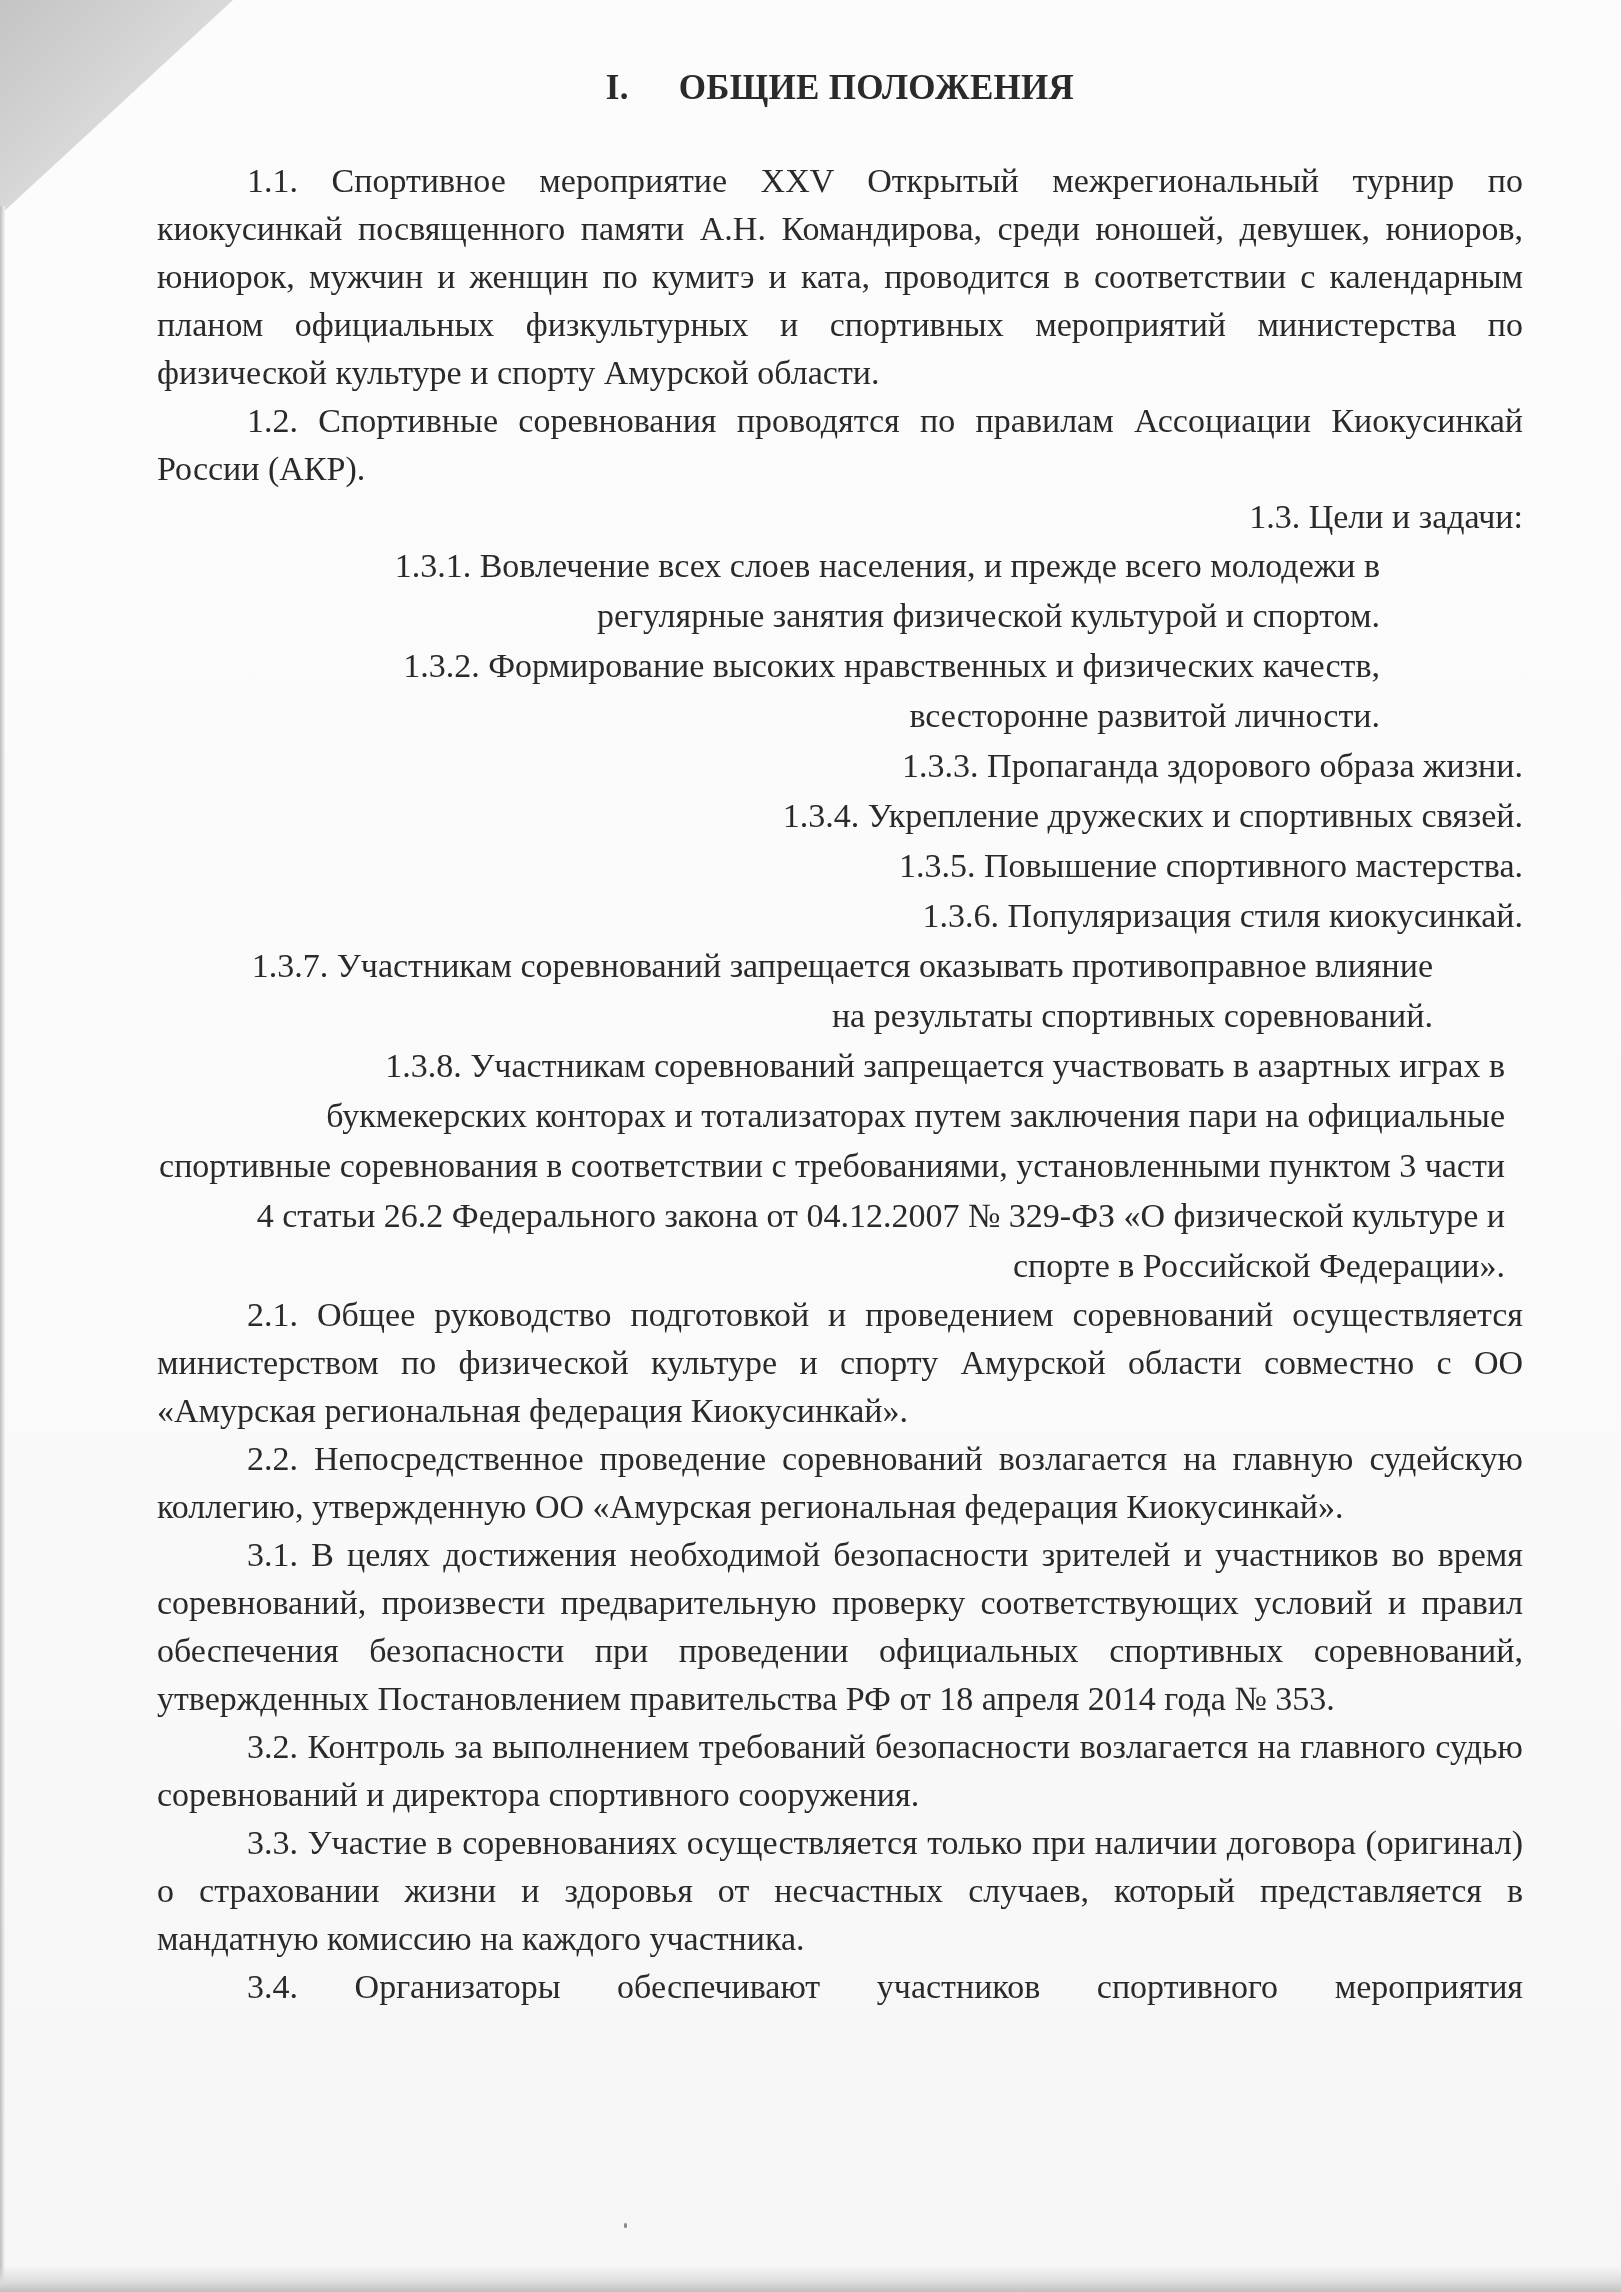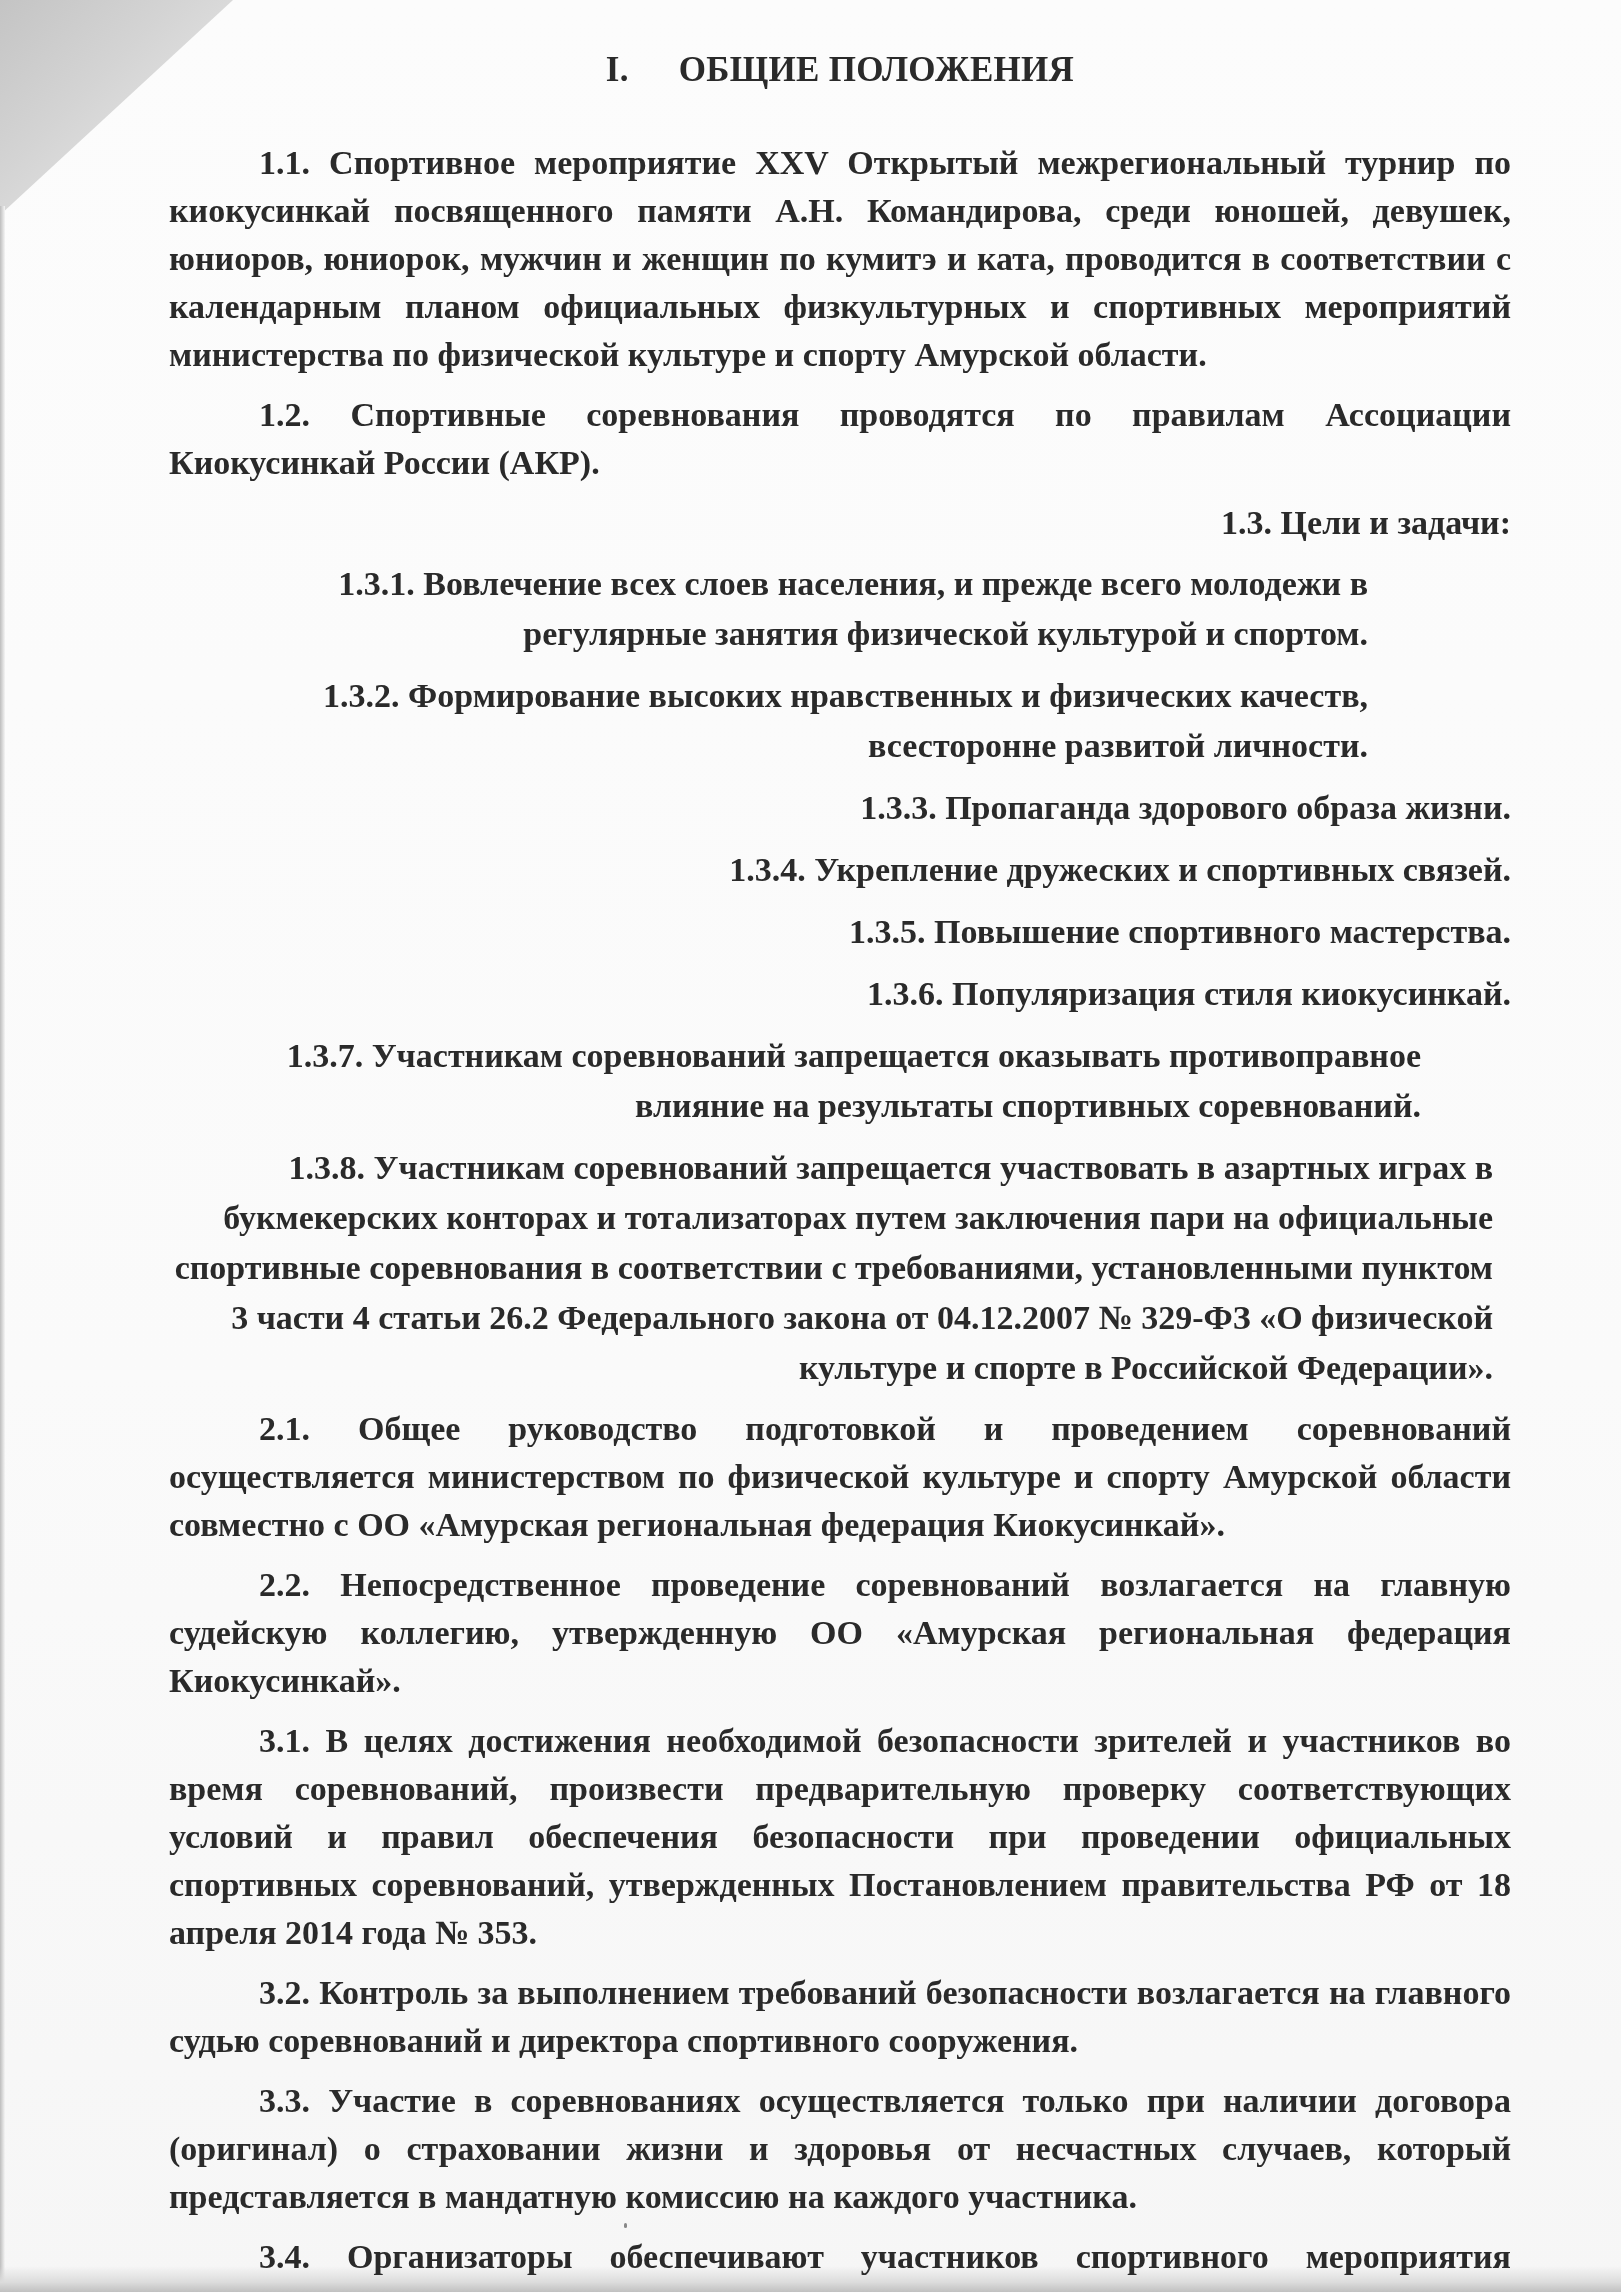--- a/index.html
+++ b/index.html
@@ -29,40 +29,39 @@
     .left-edge {
       position: absolute; left: 0; top: 206px; width: 5.4px; bottom: 0;
       background: linear-gradient(90deg, #bdbdbd, #f5f5f5);
     }
     .bottom-edge {
       position: absolute; left: 0; right: 0; bottom: 0; height: 27px;
       background: linear-gradient(180deg, rgba(255,255,255,0) 0%, #dcdcdc 60%, #bdbdbd 100%);
     }
     .content {
       position: absolute;
-      left: 157px; width: 1366px; top: 46px;
+      left: 157px; width: 1366px; top: 64px;
       font-size: 34px;
       line-height: 48px;
     }
     .heading {
       text-align: center;
       font-weight: bold;
       font-size: 35px;
       letter-spacing: 0.3px;
       margin: 0;
     }
     .heading .num { display: inline-block; margin-right: 50px; }
     .h1 { margin-top: 0; margin-bottom: 45px; }
     .h2 { margin-top: 25px; margin-bottom: 34px; }
     .h3 { margin-top: 32px; margin-bottom: 39px; }
     p {
-      margin: 12px;
+      margin: 0;
       text-indent: 90px;
       text-align: justify;
-      font-weight: bold;
     }
     p.left { text-align: right; }
     .spaced { line-height: 50px; }
     .scan-dot { position: absolute; width: 2.7px; height: 5.4px; background: #888; border-radius: 1.8px; }
   </style>
 </head>
 <body>
 
 <div class="page-bg"></div>
 <div class="corner-fold"></div>

